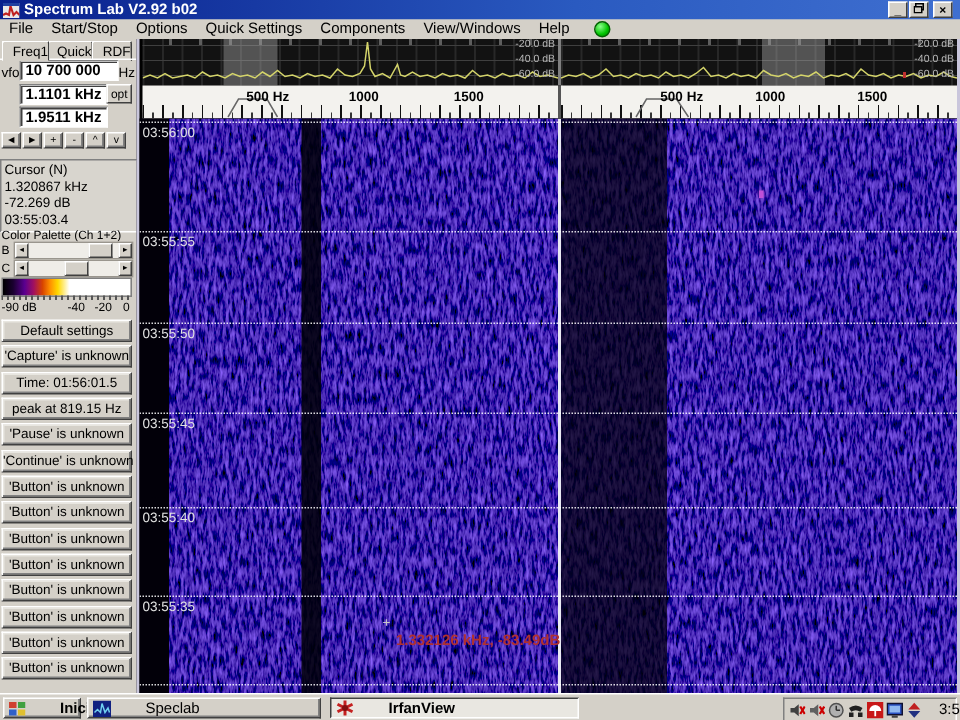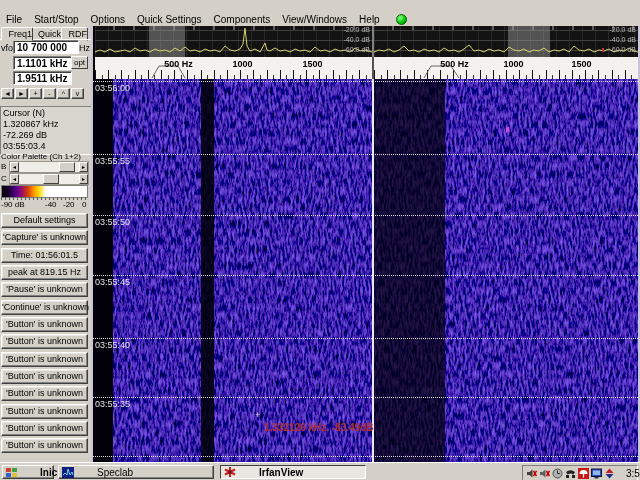--- a/index.html
+++ b/index.html
@@ -83,20 +83,36 @@
   #tray{position:absolute;right:2px;top:2px;width:110px;height:14px;border:1px solid;
         border-color:#808080 #fff #fff #808080;display:flex;align-items:center;padding:0 2px;}
   #tray svg{margin:0 1px;flex:0 0 auto;}
   .clock{font-size:10px;margin-left:10px;}
 </style>
 </head>
 <body>
 
 <div id="screen">
 
+  <div class="titlebar">
+    <svg class="appicon" viewBox="0 0 11 10">
+      <rect x="0" y="0" width="11" height="10" fill="#e8e8e8"></rect>
+      <polyline points="0,8 2,7 4,8 5,2 7,8 9,6 11,8" stroke="#c02020" stroke-width="1.4" fill="none"></polyline>
+      <rect x="0" y="0" width="11" height="2" fill="#2040a0"></rect>
+    </svg>
+    <span class="ttl">Spectrum Lab V2.92 b02</span>
+    <button class="winbtn" style="left:592px;">_</button>
+    <button class="winbtn" style="left:606px;">
+      <svg width="7" height="7" viewBox="0 0 7 7">
+          <rect x="1.5" y="0.5" width="5" height="4" fill="none" stroke="#000"></rect>
+          <rect x="0.5" y="2.5" width="5" height="4" fill="#d4d0c8" stroke="#000"></rect>
+        </svg>
+    </button>
+    <button class="winbtn" style="left:622px;">×</button>
+  </div>
 
   <div class="menubar">
     <span class="menuitem">File</span>
     <span class="menuitem">Start/Stop</span>
     <span class="menuitem">Options</span>
     <span class="menuitem">Quick Settings</span>
     <span class="menuitem">Components</span>
     <span class="menuitem">View/Windows</span>
     <span class="menuitem">Help</span>
     <span class="greendot"></span>
@@ -270,21 +286,21 @@
       </svg>
       <span>Inicio</span>
     </button>
     <button class="tbtn" style="left:58px;width:156px;align-items:center;">
       <svg class="ticon" width="12" height="11" viewBox="0 0 12 11">
         <rect x="0" y="0" width="12" height="11" fill="#102080"></rect>
         <polyline points="1,8 3,6 5,8 6,2 8,8 10,5 11,8" stroke="#70d0f0" stroke-width="1" fill="none"></polyline>
       </svg>
       <span>Speclab</span>
     </button>
-    <button class="tbtn pressed" style="left:220px;width:146px;">
+    <button class="tbtn pressed" style="left:220px;width:166px;">
       <svg class="ticon" width="12" height="12" viewBox="0 0 12 12">
         <line x1="6" y1="1" x2="6" y2="11" stroke="#c42020" stroke-width="2"></line>
         <line x1="1" y1="3.5" x2="11" y2="8.5" stroke="#c42020" stroke-width="2"></line>
         <line x1="1" y1="8.5" x2="11" y2="3.5" stroke="#c42020" stroke-width="2"></line>
         <circle cx="6" cy="6" r="2" fill="#801010"></circle>
       </svg>
       <span>IrfanView</span>
     </button>
     <div id="tray">
       <svg width="11" height="11" viewBox="0 0 11 11">

